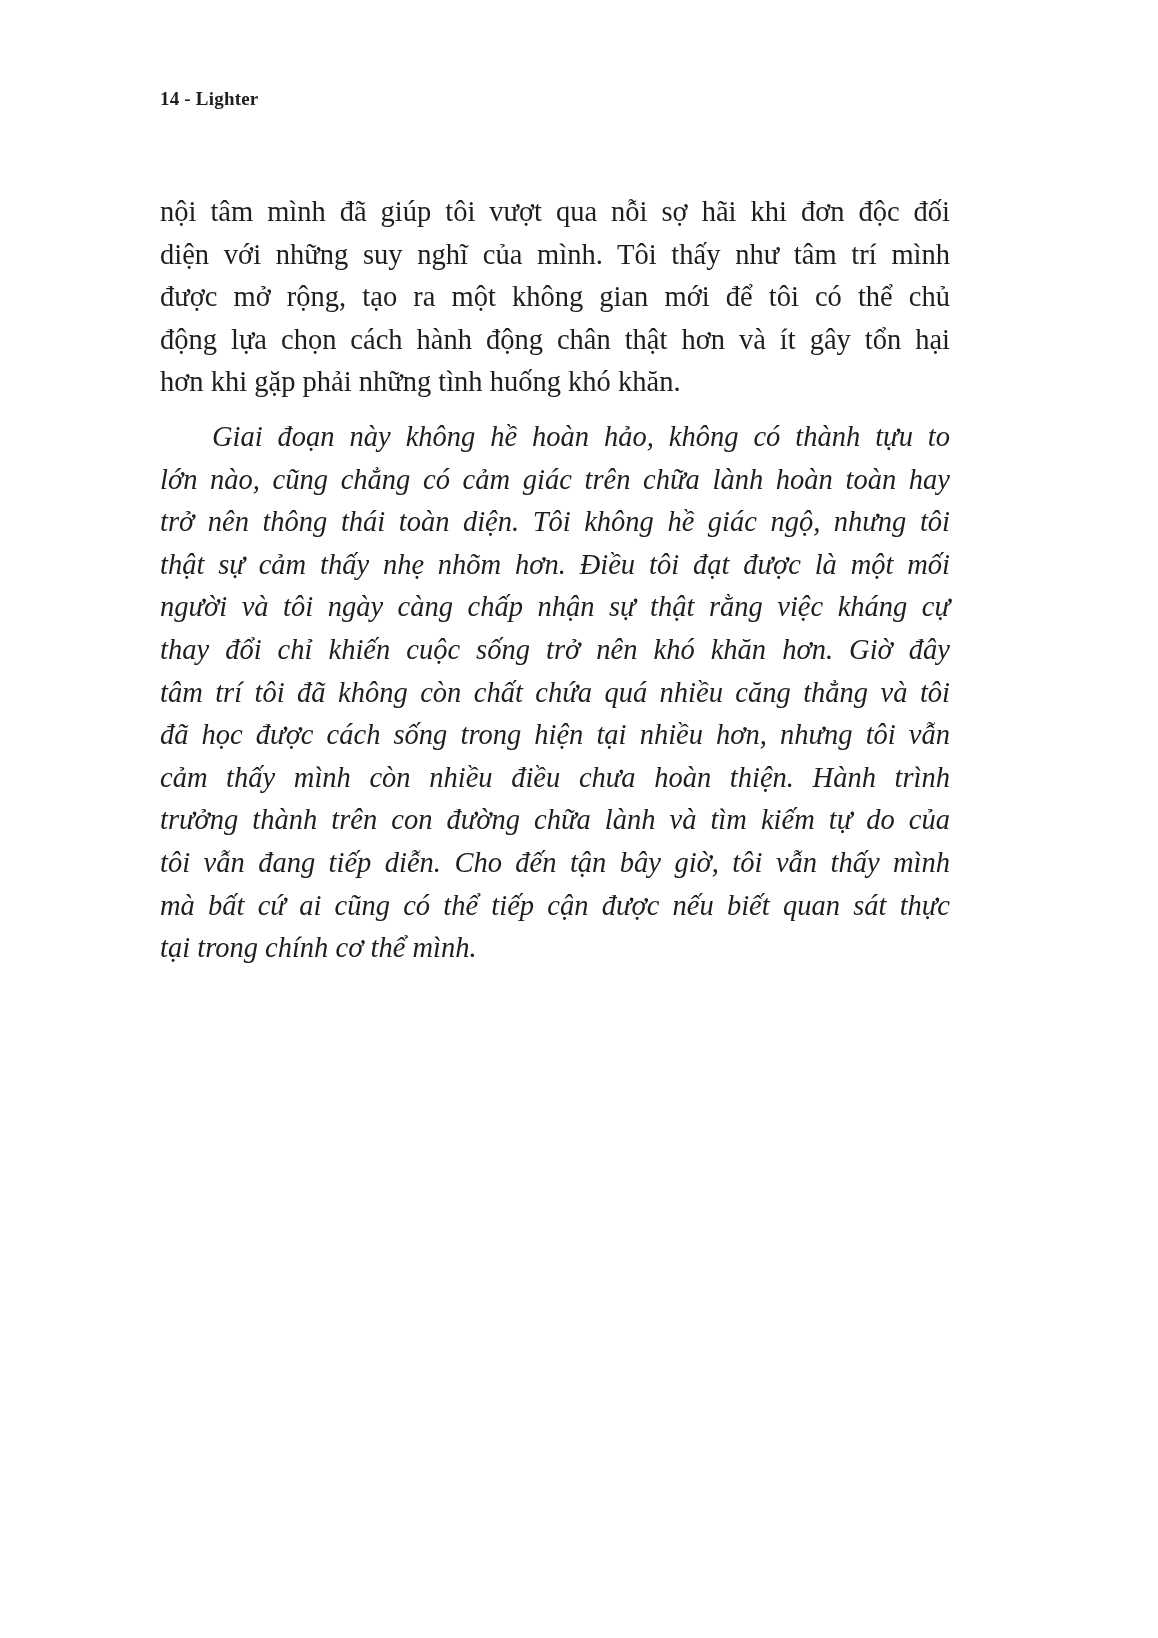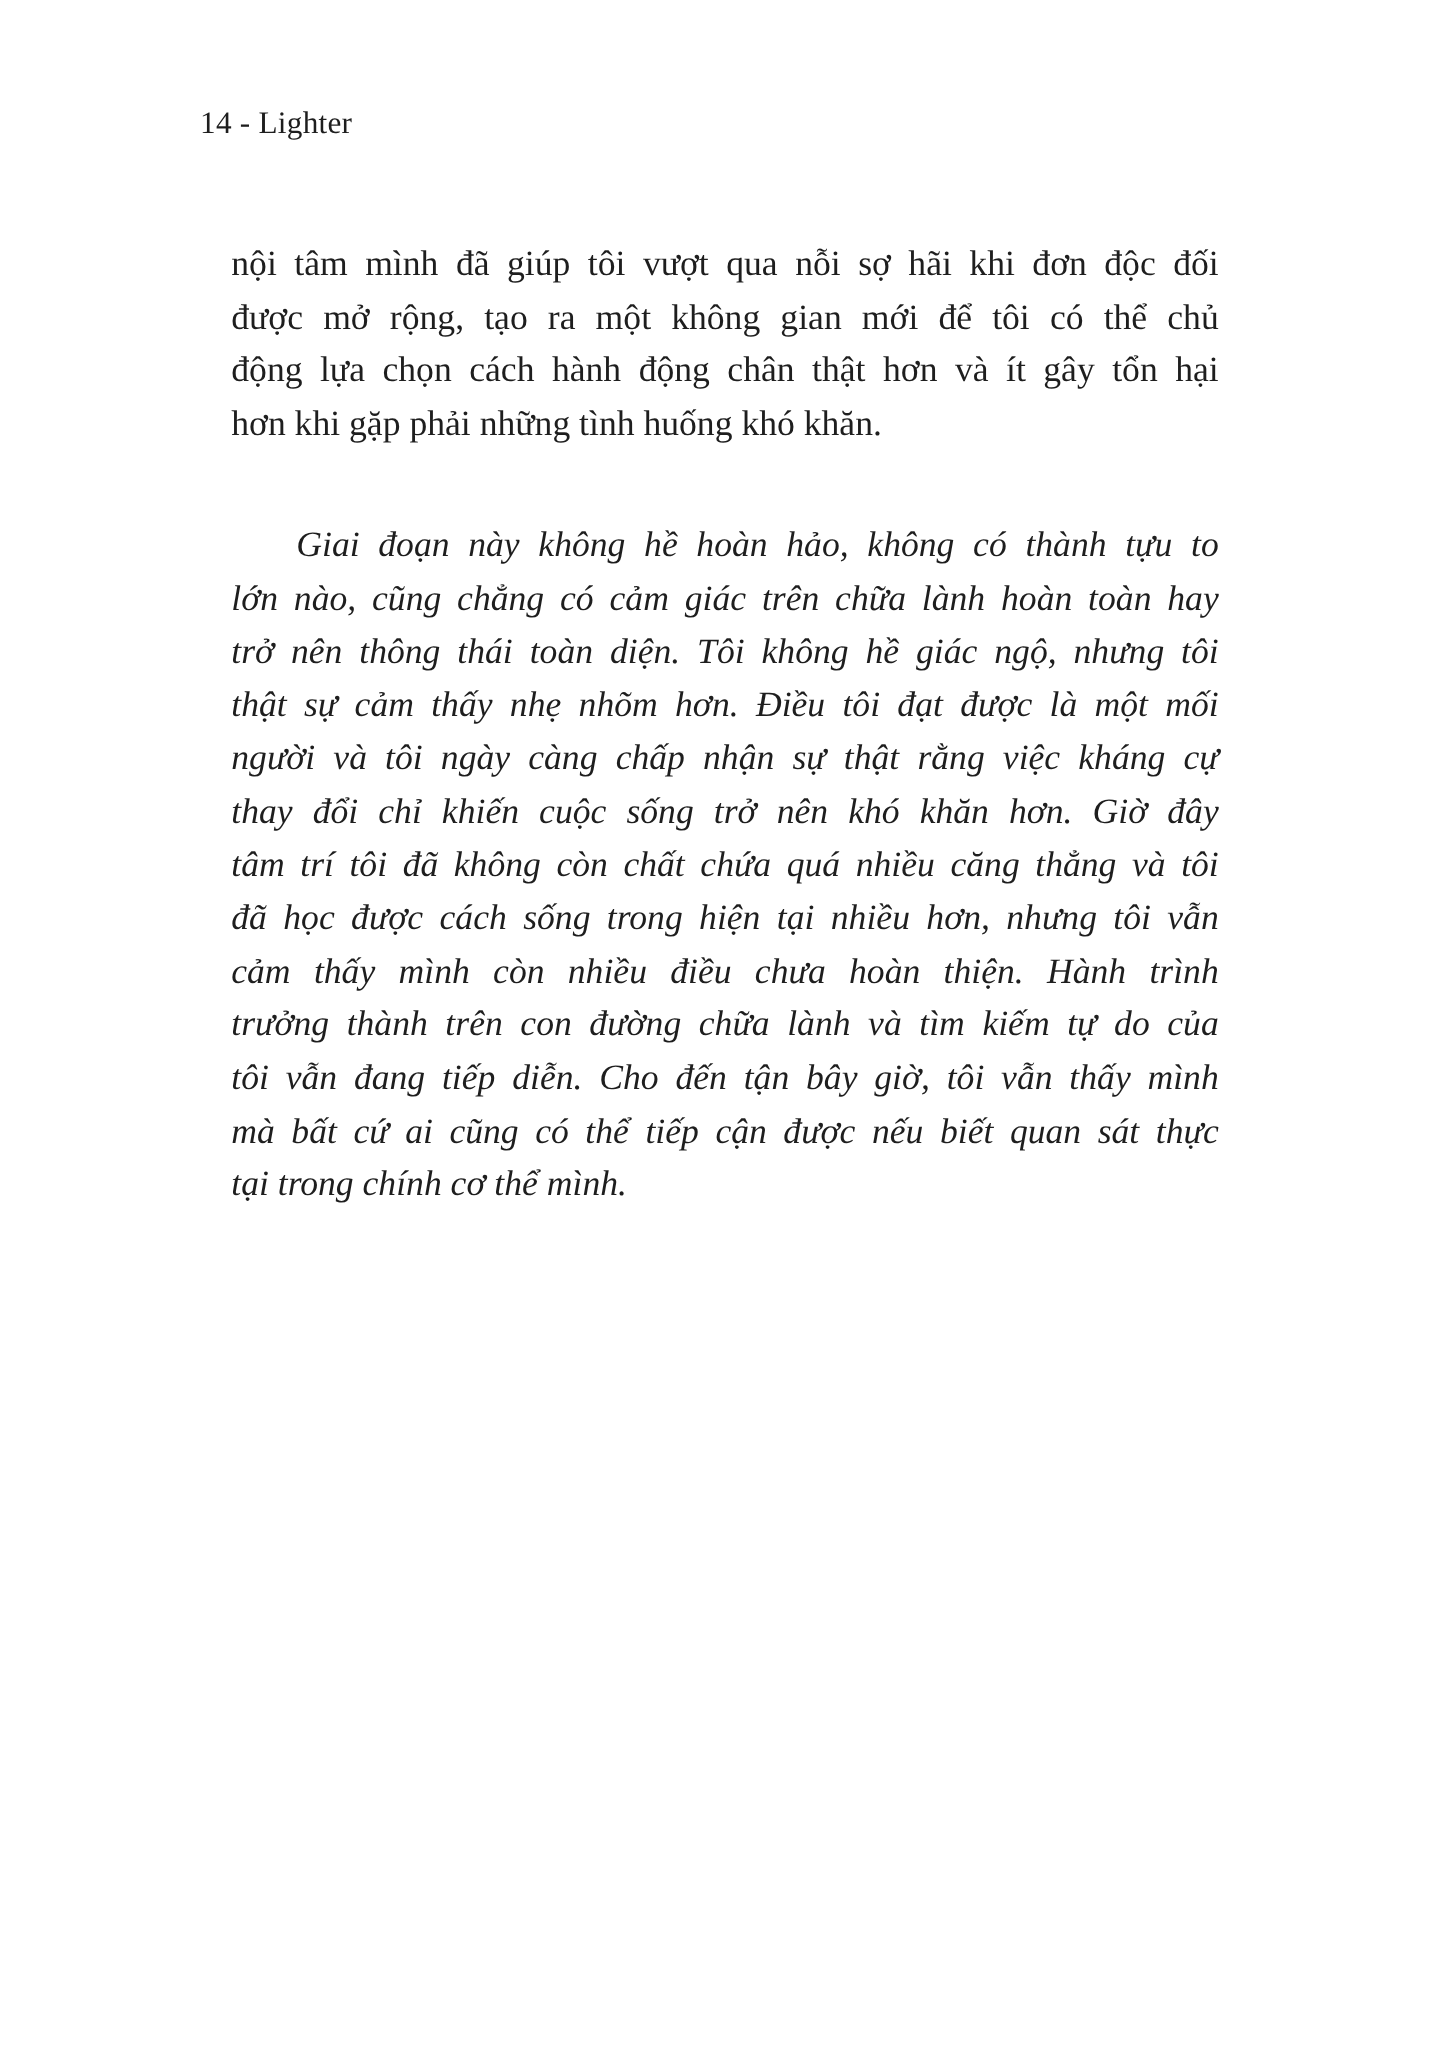--- a/index.html
+++ b/index.html
@@ -12,30 +12,30 @@
       height: 1638px;
       position: relative;
       overflow: hidden;
       font-family: "Liberation Serif", "DejaVu Serif", serif;
       color: #1e1e1e;
     }
     .running-header {
       position: absolute;
       left: 160px;
       top: 84px;
-      font-size: 25px;
+      font-size: 19px;
       line-height: 30px;
       letter-spacing: 0.2px;
+      font-weight: bold;
     }
     .body-text {
       position: absolute;
       left: 160px;
       width: 790px;
       font-size: 28.5px;
-      margin-left: 25px;
     }
     .line {
       display: block;
       height: 42.6px;
       line-height: 42.6px;
       white-space: nowrap;
       text-align: justify;
       text-align-last: justify;
     }
     .line.last {
@@ -47,20 +47,21 @@
     .para1 { top: 191px; }
     .para2 { top: 416px; font-style: italic; }
   </style>
 </head>
 <body>
 
 <div class="running-header">14 - Lighter</div>
 
 <div class="body-text para1">
   <span class="line">nội tâm mình đã giúp tôi vượt qua nỗi sợ hãi khi đơn độc đối</span>
+  <span class="line">diện với những suy nghĩ của mình. Tôi thấy như tâm trí mình</span>
   <span class="line">được mở rộng, tạo ra một không gian mới để tôi có thể chủ</span>
   <span class="line">động lựa chọn cách hành động chân thật hơn và ít gây tổn hại</span>
   <span class="line last">hơn khi gặp phải những tình huống khó khăn.</span>
 </div>
 
 <div class="body-text para2">
   <span class="line indent">Giai đoạn này không hề hoàn hảo, không có thành tựu to</span>
   <span class="line">lớn nào, cũng chẳng có cảm giác trên chữa lành hoàn toàn hay</span>
   <span class="line">trở nên thông thái toàn diện. Tôi không hề giác ngộ, nhưng tôi</span>
   <span class="line">thật sự cảm thấy nhẹ nhõm hơn. Điều tôi đạt được là một mối</span>

